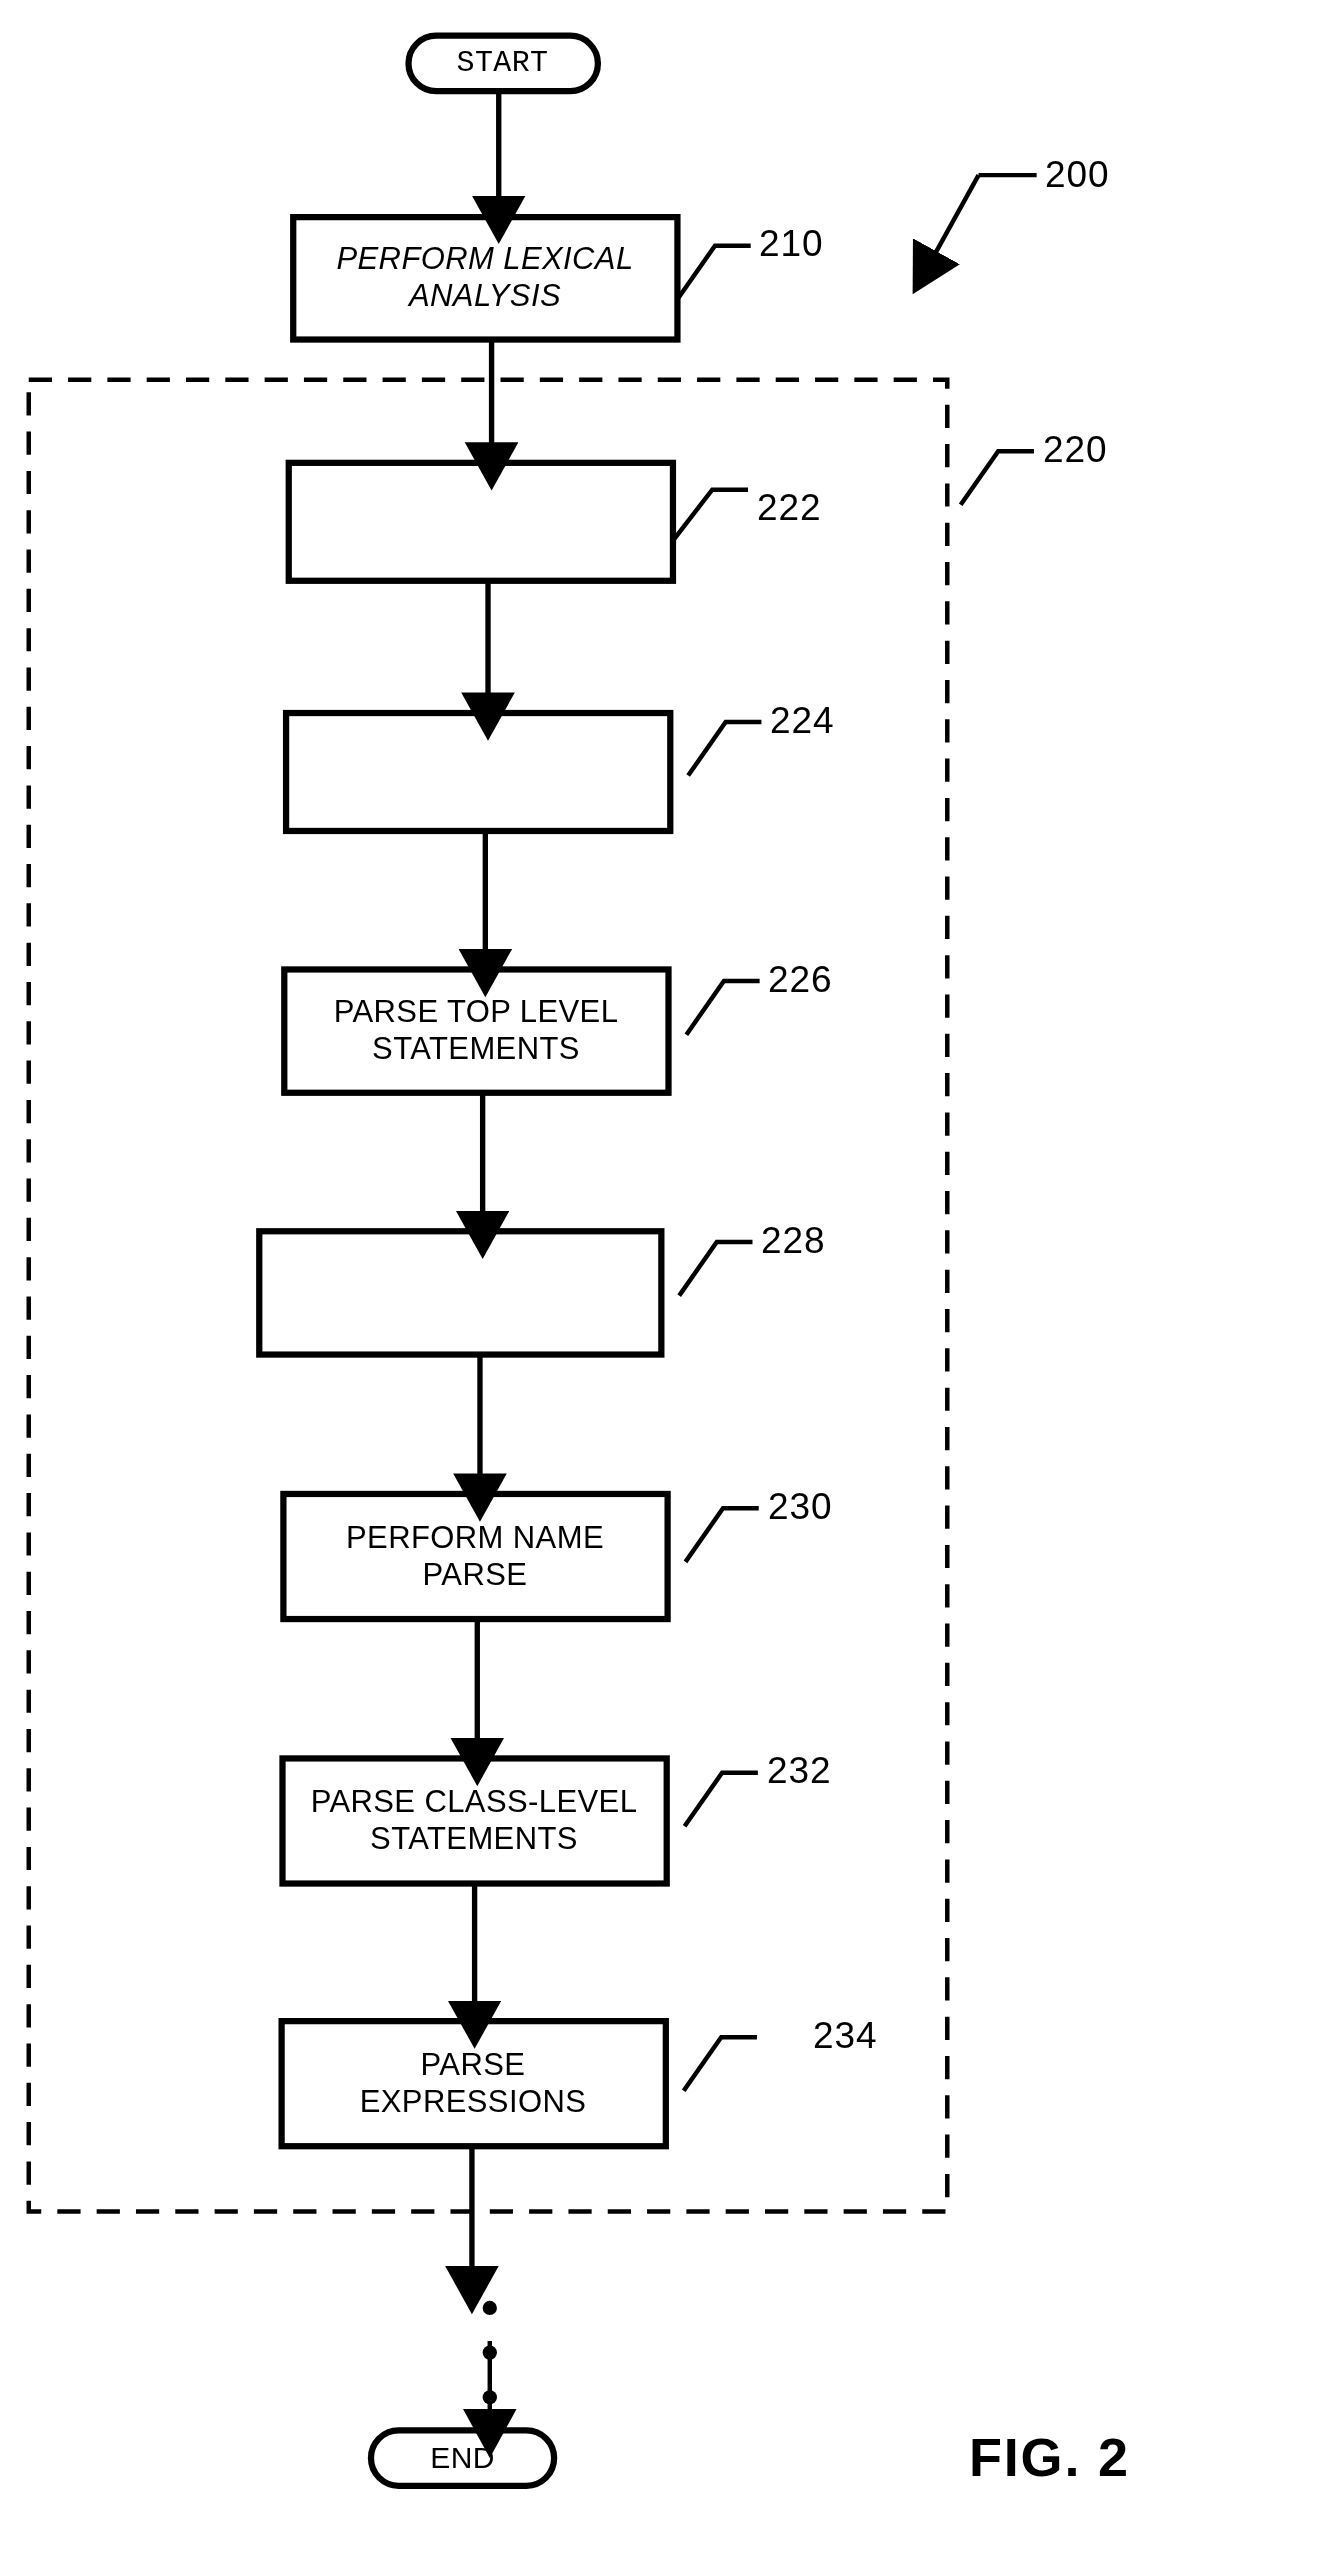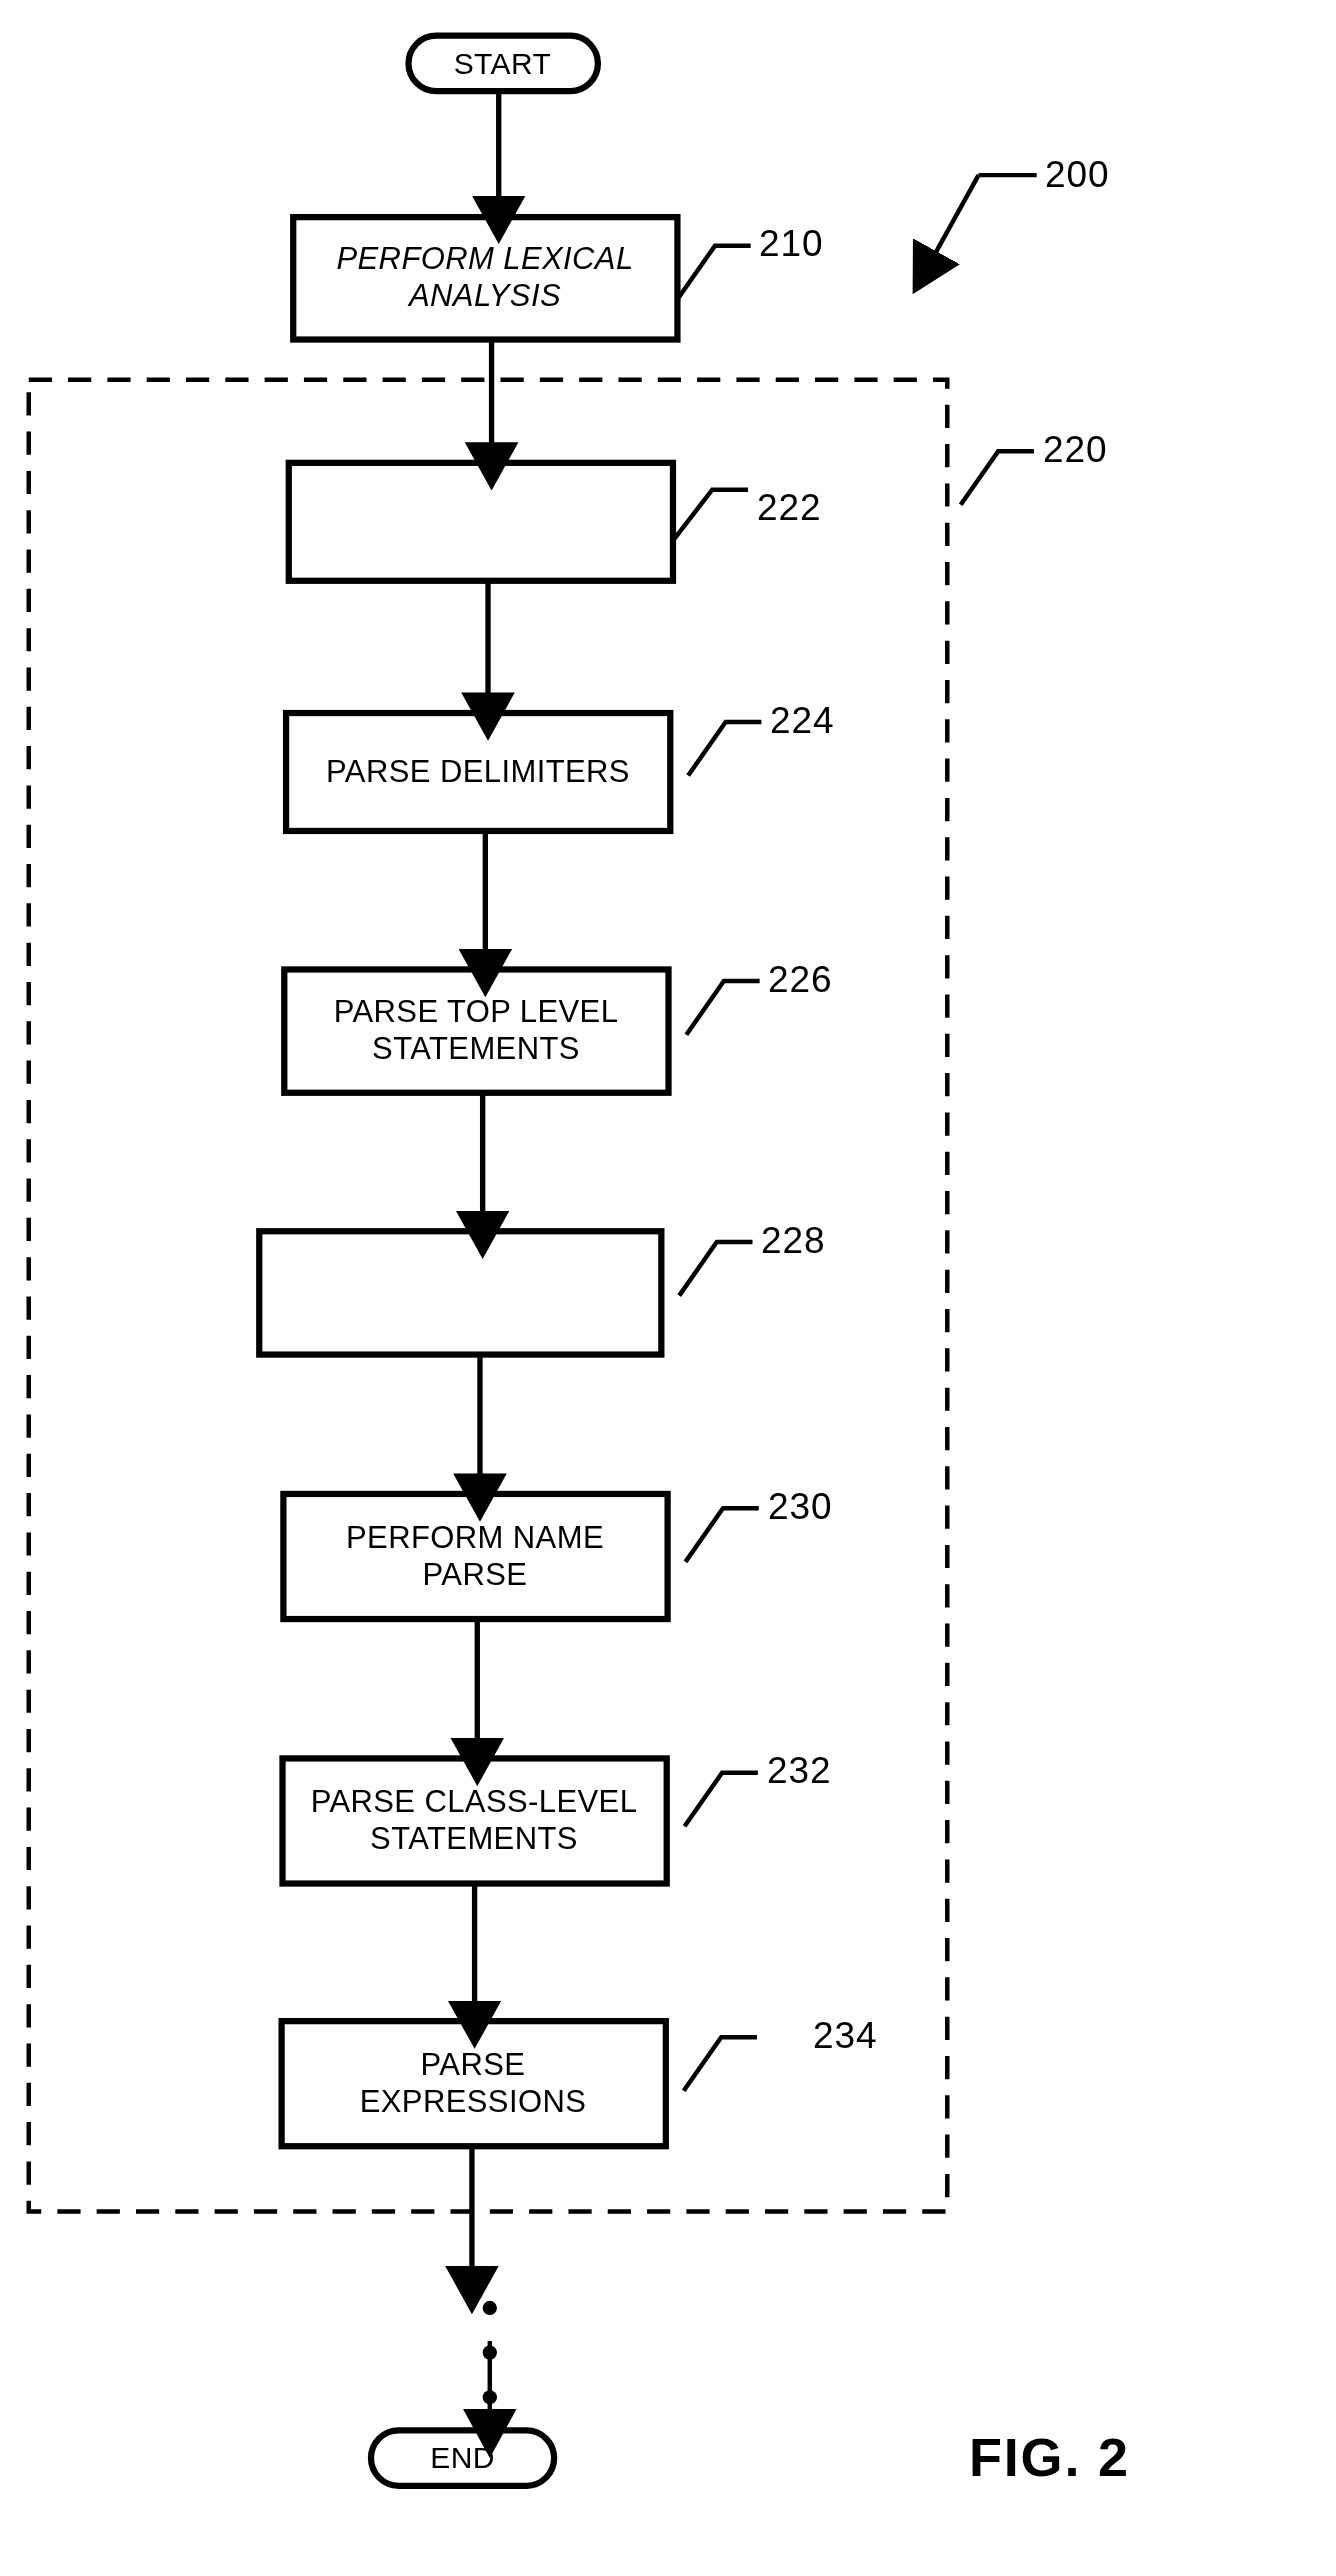--- a/index.html
+++ b/index.html
@@ -177,27 +177,26 @@
     <g stroke="#000000" stroke-width="5" fill="none">
       <path d="M 1075 565 L 1117 505 L 1157 505"></path>
     </g>
 
     <g stroke="#000000" stroke-width="5" fill="none">
       <path d="M 1160 196 L 1095 196"></path>
       <line x1="1095" y1="196" x2="1043" y2="290" marker-end="url(#arrowheadThin)"></line>
     </g>
   </svg>
 
-  <div class="node-label term-label" style="left:408px; top:36px; width:189px; height:55px;">START</div>
+  <div class="node-label term-label" style="left:408px; top:36px; width:189px; height:55px;font-family:Liberation Mono, monospace;">START</div>
 
   <div class="node-label proc-label" style="left:293px; top:217px; width:384px; height:122px;font-style:italic;">PERFORM LEXICAL
 ANALYSIS</div>
 
 
-  <div class="node-label proc-label" style="left:286px; top:713px; width:384px; height:118px;">PARSE DELIMITERS</div>
 
   <div class="node-label proc-label" style="left:284px; top:969px; width:384px; height:123px;">PARSE TOP LEVEL
 STATEMENTS</div>
 
 
   <div class="node-label proc-label" style="left:283px; top:1494px; width:384px; height:125px;">PERFORM NAME
 PARSE</div>
 
   <div class="node-label proc-label" style="left:282px; top:1758px; width:384px; height:125px;">PARSE CLASS-LEVEL
 STATEMENTS</div>

